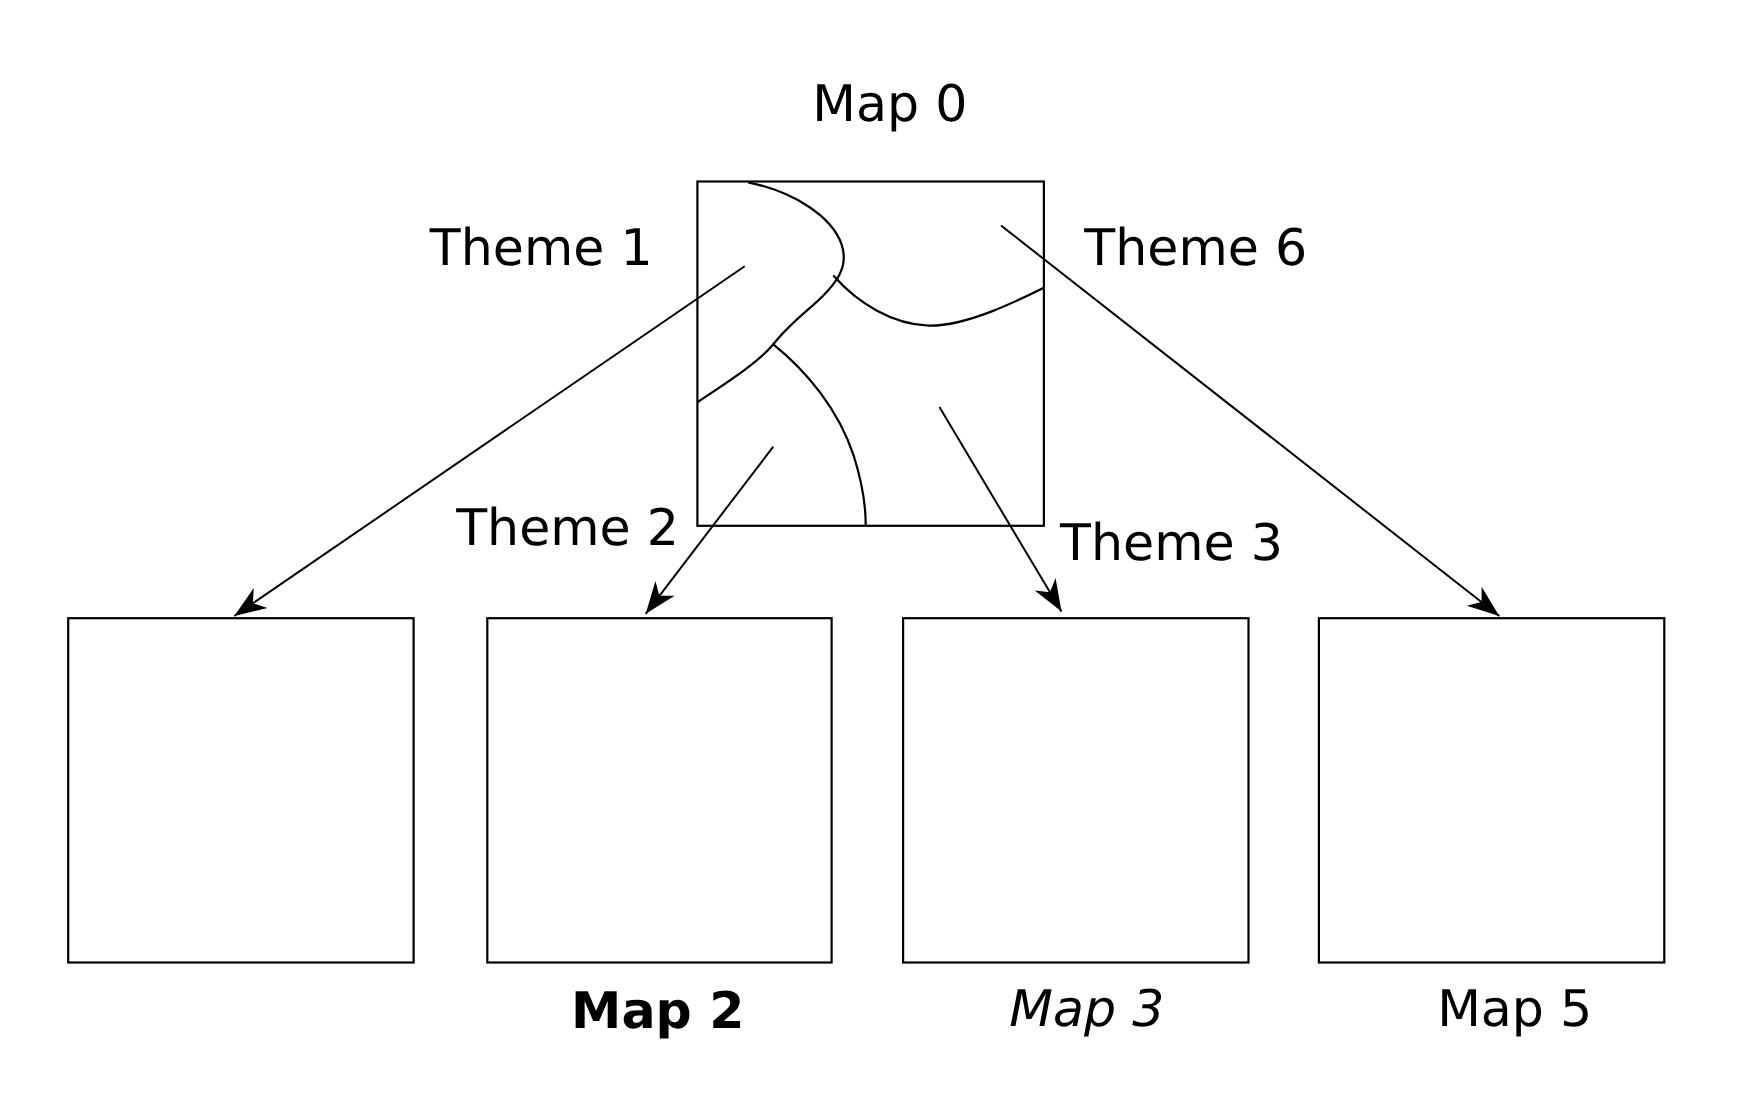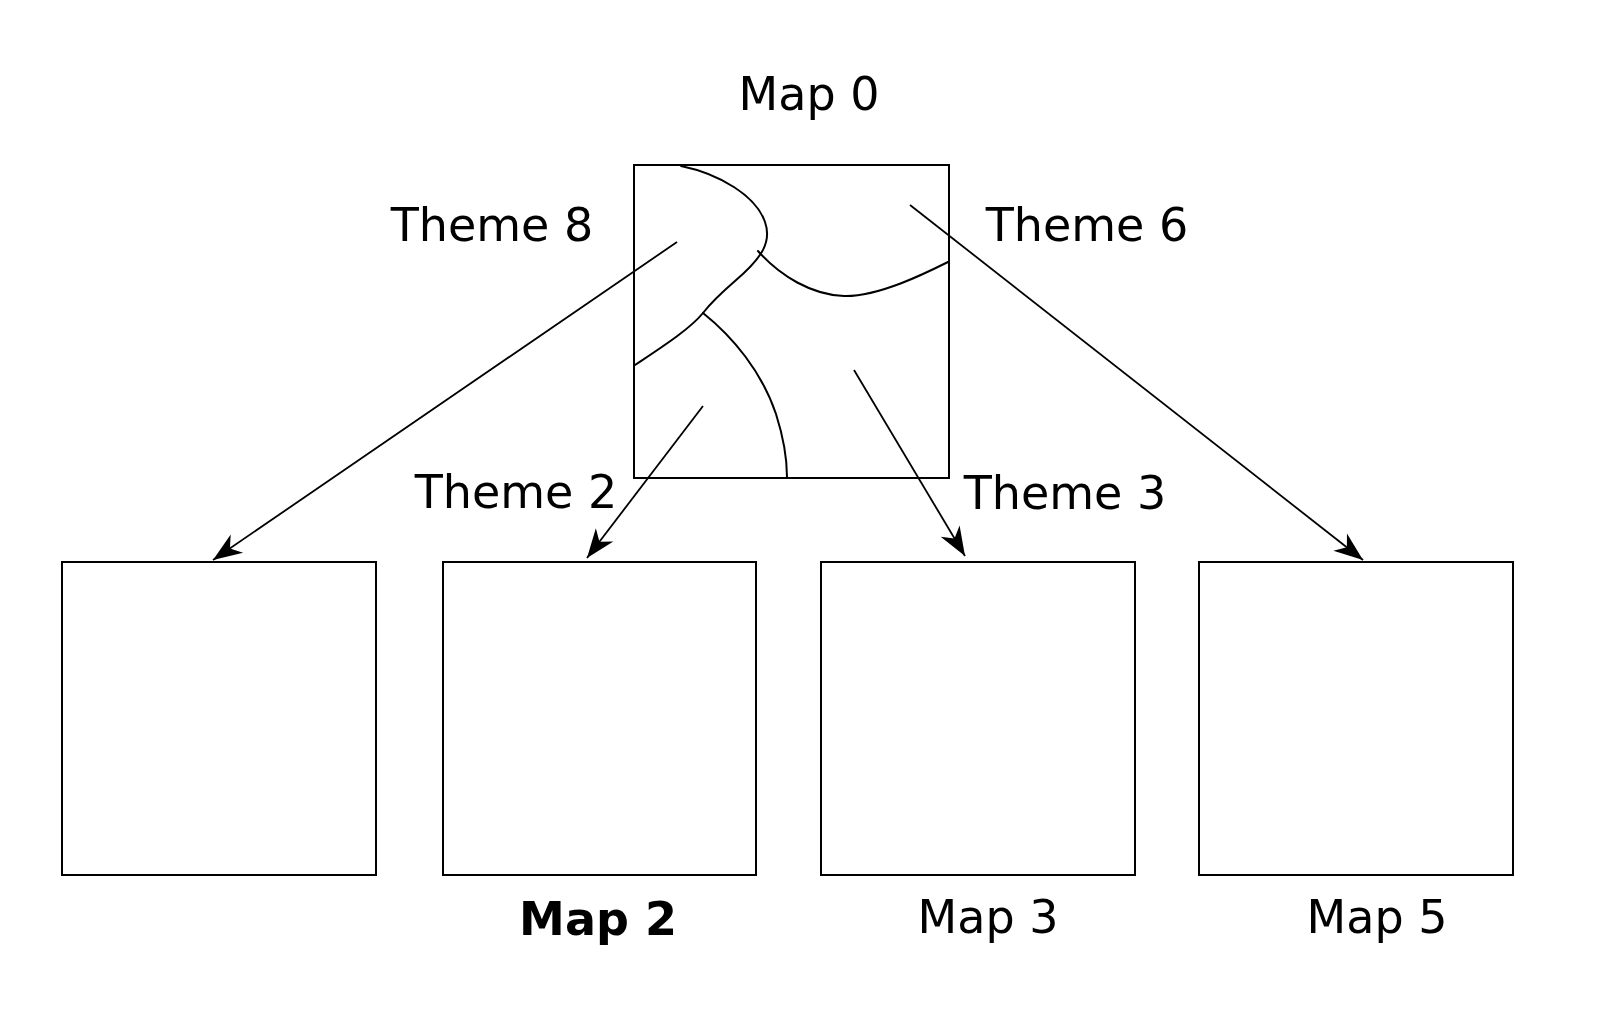--- a/index.html
+++ b/index.html
@@ -69,22 +69,22 @@
     <line class="arrow" x1="910" y1="205" x2="1363" y2="560" marker-end="url(#arrowhead)"></line>
 
     <rect class="box" x="62" y="562" width="314" height="313"></rect>
     <rect class="box" x="443" y="562" width="313" height="313"></rect>
     <rect class="box" x="821" y="562" width="314" height="313"></rect>
     <rect class="box" x="1199" y="562" width="314" height="313"></rect>
   </svg>
 
   <div class="lbl" style="left:809px;  top:94px;">Map 0</div>
 
-  <div class="lbl" style="left:492px;  top:225px;">Theme 8</div>
-  <div class="lbl" style="left:516px;  top:480px;margin-top:12px;">Theme 2</div>
+  <div class="lbl" style="left:492px;  top:225px;">Theme 1</div>
+  <div class="lbl" style="left:516px;  top:480px;">Theme 2</div>
   <div class="lbl" style="left:1065px; top:493px;text-align:right;">Theme 3</div>
   <div class="lbl" style="left:1087px; top:225px;">Theme 6</div>
 
   <div class="lbl" style="left:598px;  top:919px;font-weight:bold;">Map 2</div>
-  <div class="lbl" style="left:988px;  top:917px;">Map 3</div>
+  <div class="lbl" style="left:988px;  top:917px;font-style:italic;">Map 3</div>
   <div class="lbl" style="left:1377px; top:917px;">Map 5</div>
 
 </div>
 
 </body></html>

